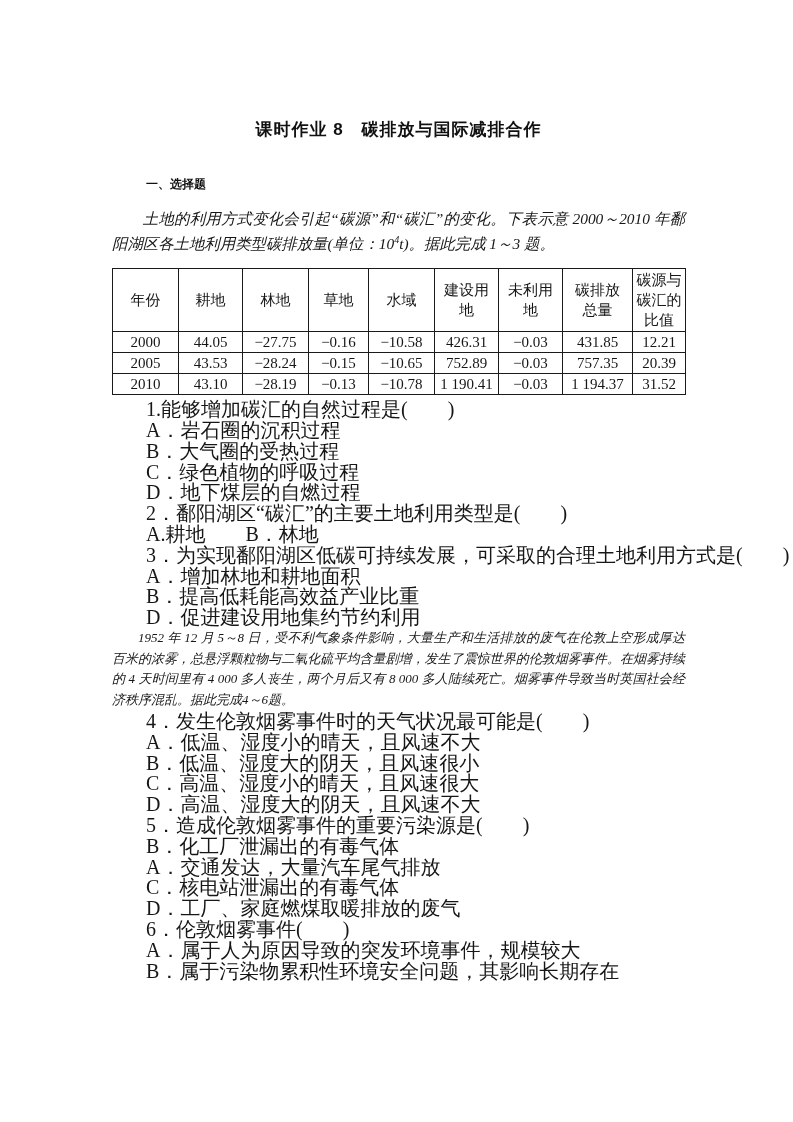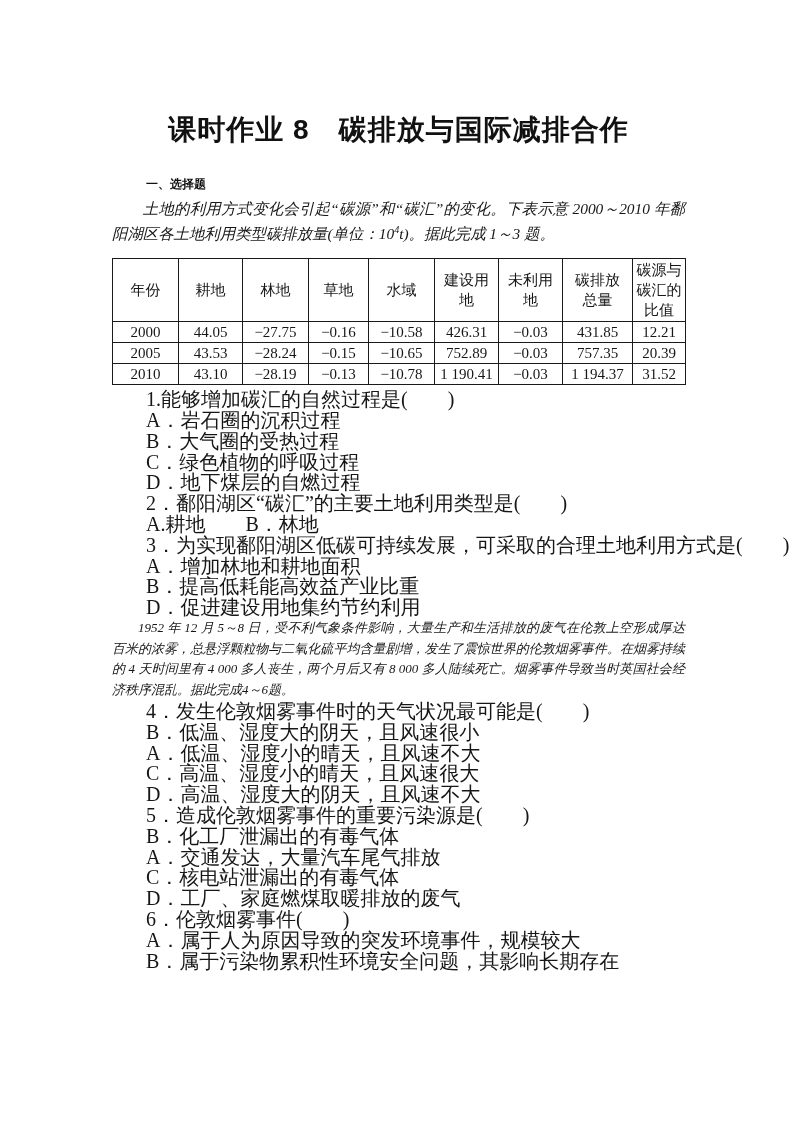--- a/index.html
+++ b/index.html
@@ -14,36 +14,36 @@
   .content {
     position: absolute;
     left: 112px; top: 0;
     width: 573px;
   }
   .doc-title {
     margin: 117px 0 0 0;
     text-align: center;
     font-family: "Liberation Sans", sans-serif;
     font-weight: bold;
-    font-size: 28px;
+    font-size: 17px;
     line-height: 26px;
     letter-spacing: 1px;
     color: #111;
   }
   .section-heading {
     margin: 31px 0 0 0;
     padding-left: 34px;
     font-family: "Liberation Sans", sans-serif;
     font-weight: bold;
     font-size: 12px;
     line-height: 21px;
     color: #111;
   }
   .intro {
-    margin: 3px 0 0 0;
+    margin: 13px 0 0 0;
     font-size: 15.4px;
     line-height: 21px;
     text-indent: 2em;
     text-align: justify;
     font-style: italic; 
   }
   .intro sup {
     font-size: 10px;
     font-style: italic;
   }
@@ -175,22 +175,22 @@
       <p class="q-line">C．绿色植物的呼吸过程</p>
       <p class="q-line">D．地下煤层的自燃过程</p>
       <p class="q-line">2．鄱阳湖区“碳汇”的主要土地利用类型是(　　)</p>
       <p class="q-line">A.耕地　　B．林地</p>
       <p class="q-line">3．为实现鄱阳湖区低碳可持续发展，可采取的合理土地利用方式是(　　)</p>
       <p class="q-line">A．增加林地和耕地面积</p>
       <p class="q-line">B．提高低耗能高效益产业比重</p>
       <p class="q-line">D．促进建设用地集约节约利用</p>
       <p class="q-para">1952 年 12 月 5～8 日，受不利气象条件影响，大量生产和生活排放的废气在伦敦上空形成厚达百米的浓雾，总悬浮颗粒物与二氧化硫平均含量剧增，发生了震惊世界的伦敦烟雾事件。在烟雾持续的 4 天时间里有 4 000 多人丧生，两个月后又有 8 000 多人陆续死亡。烟雾事件导致当时英国社会经济秩序混乱。据此完成4～6题。</p>
       <p class="q-line">4．发生伦敦烟雾事件时的天气状况最可能是(　　)</p>
+      <p class="q-line">A．低温、湿度小的晴天，且风速不大</p>
       <p class="q-line">B．低温、湿度大的阴天，且风速很小</p>
-      <p class="q-line">A．低温、湿度小的晴天，且风速不大</p>
       <p class="q-line">C．高温、湿度小的晴天，且风速很大</p>
       <p class="q-line">D．高温、湿度大的阴天，且风速不大</p>
       <p class="q-line">5．造成伦敦烟雾事件的重要污染源是(　　)</p>
       <p class="q-line">B．化工厂泄漏出的有毒气体</p>
       <p class="q-line">A．交通发达，大量汽车尾气排放</p>
       <p class="q-line">C．核电站泄漏出的有毒气体</p>
       <p class="q-line">D．工厂、家庭燃煤取暖排放的废气</p>
       <p class="q-line">6．伦敦烟雾事件(　　)</p>
       <p class="q-line">A．属于人为原因导致的突发环境事件，规模较大</p>
       <p class="q-line">B．属于污染物累积性环境安全问题，其影响长期存在</p>

